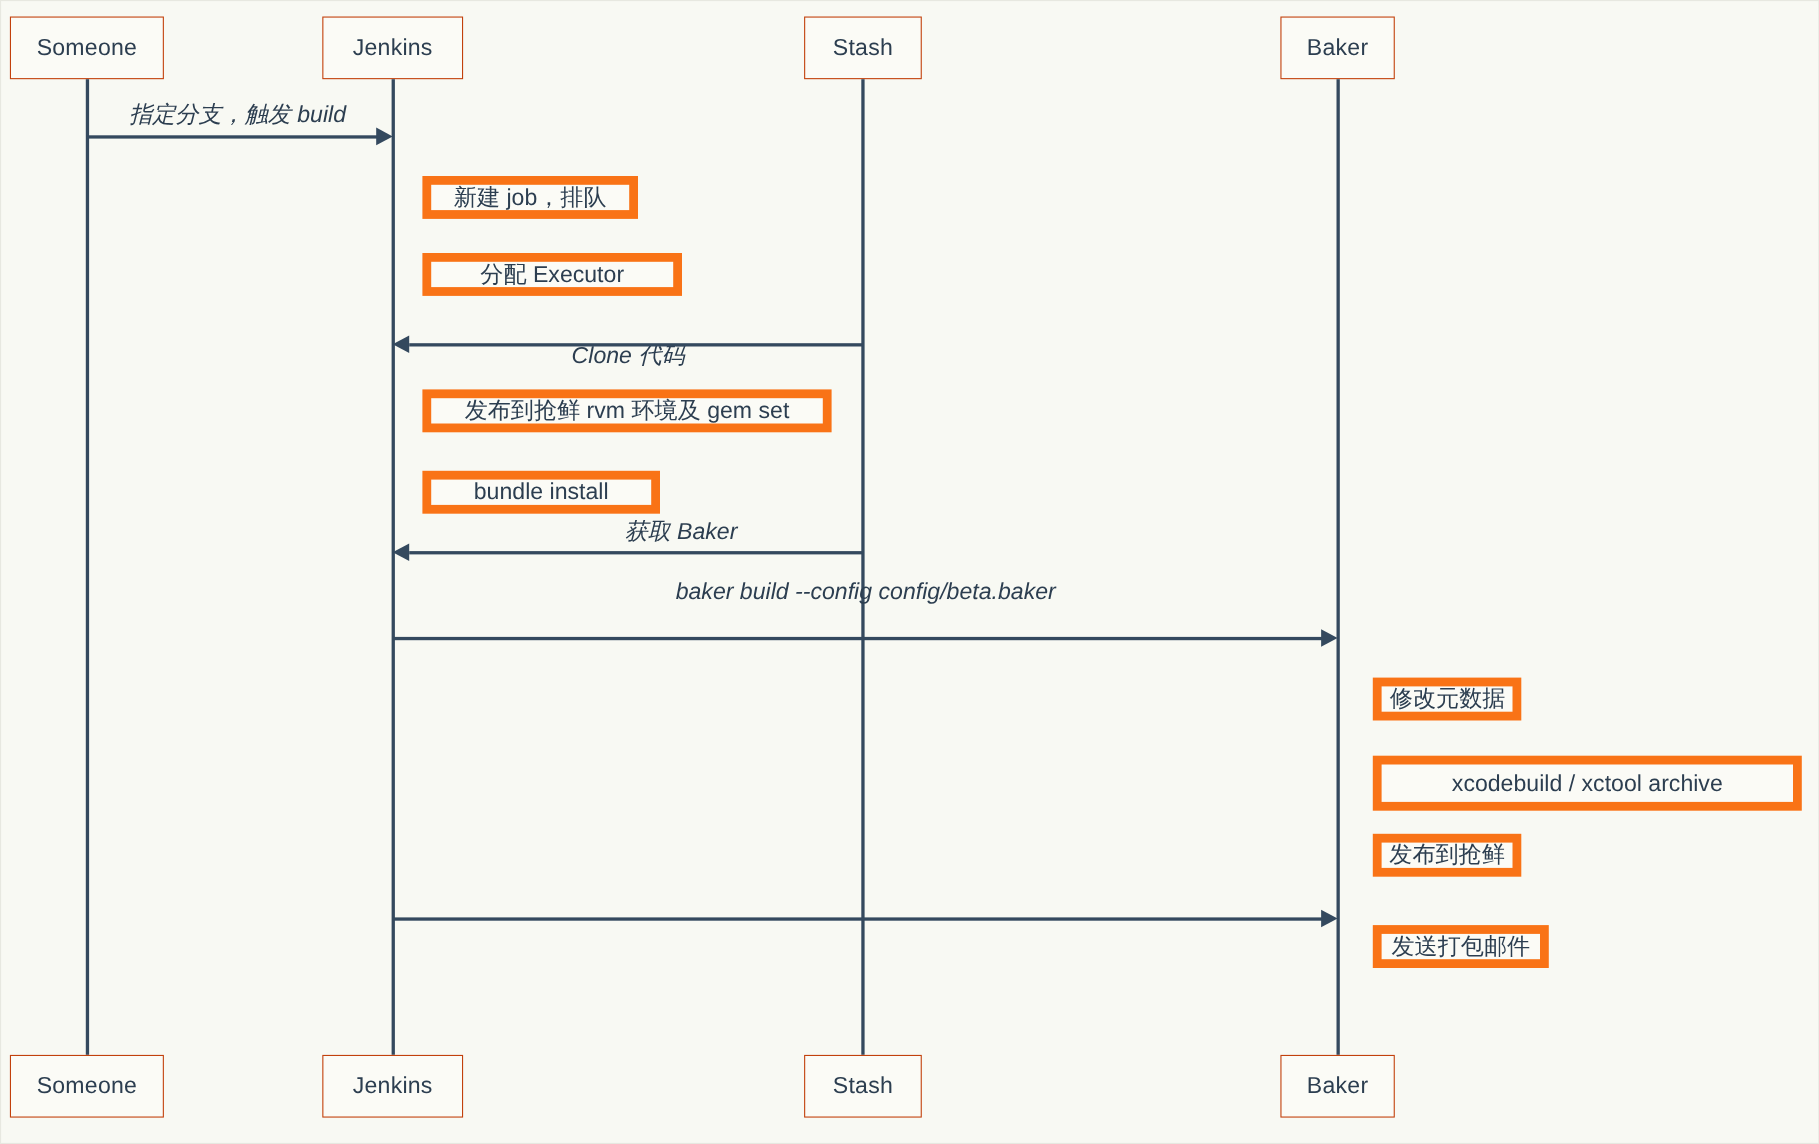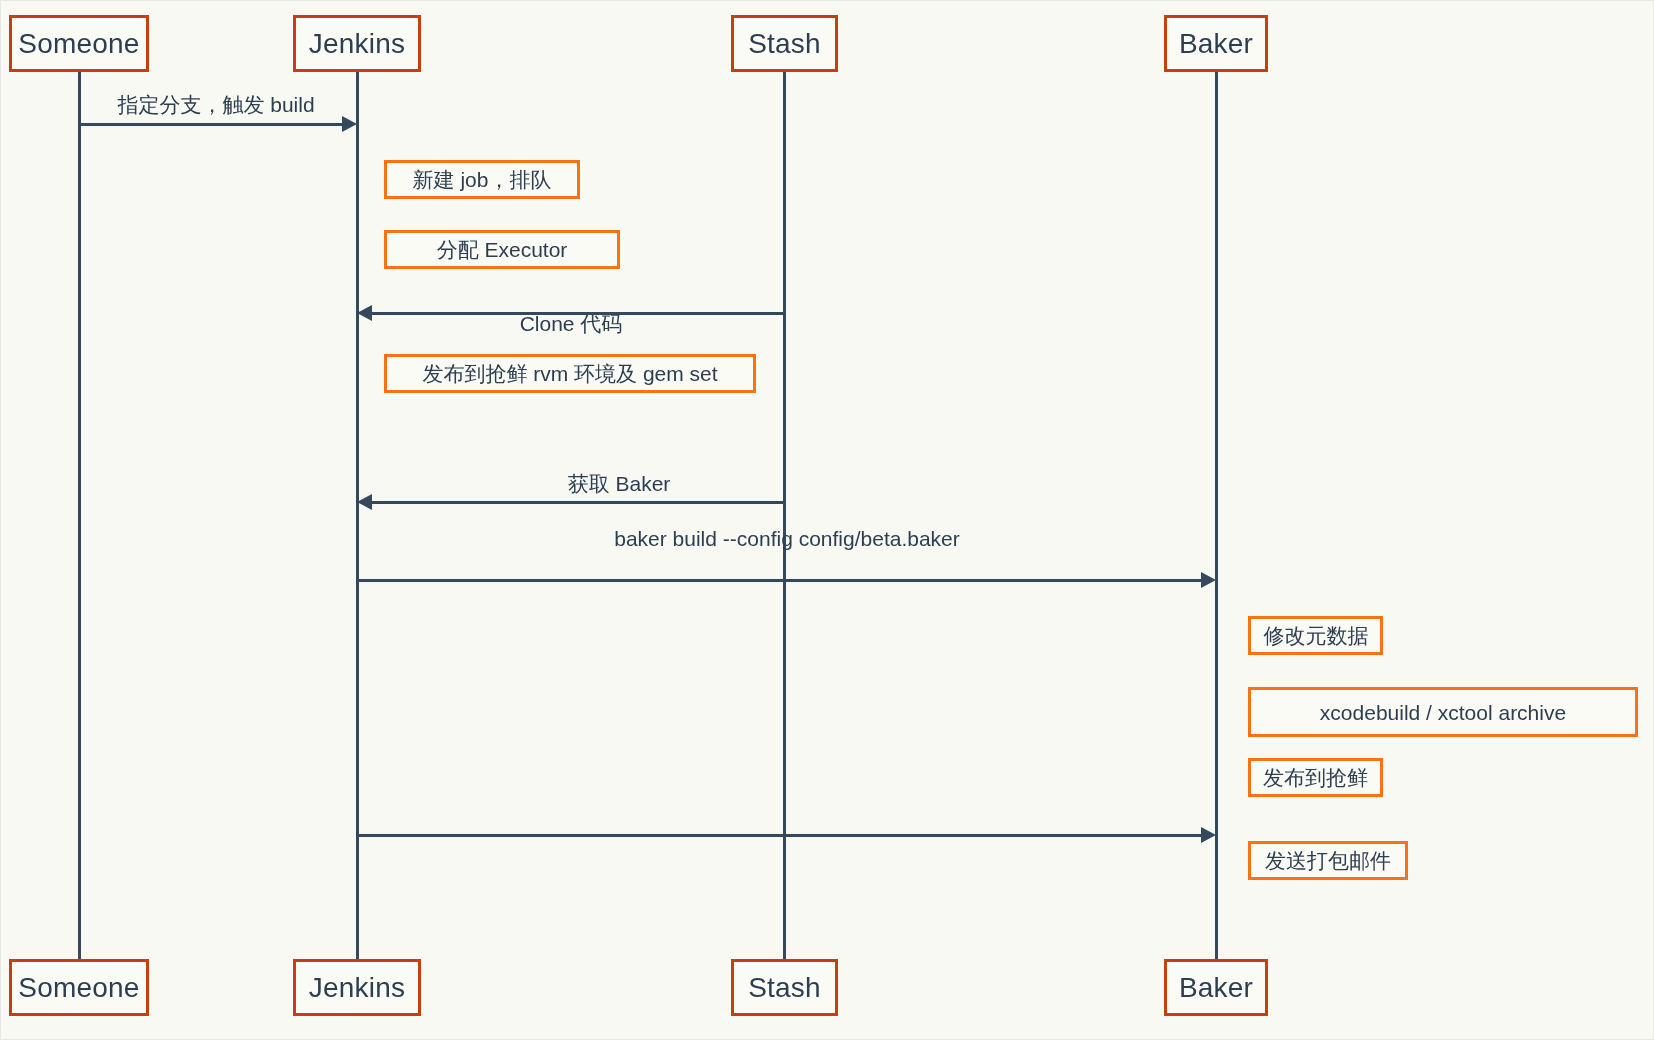--- a/index.html
+++ b/index.html
@@ -17,42 +17,42 @@
     height: 1040px;
     background: #f8f9f3;
     box-sizing: border-box;
     border: 1px solid #e7e8e0;
     overflow: hidden;
   }
   
   .actor-box {
     position: absolute;
     box-sizing: border-box;
-    border: 3px solid #c2410c;
+    border: 1px solid #c2410c;
     background: #fbfbf6;
     color: #2c3e50;
-    font-size: 28px;
+    font-size: 21px;
     line-height: 1;
     display: flex;
     align-items: center;
     justify-content: center;
     letter-spacing: 0.2px;
     white-space: nowrap;
   }
   
   .lifeline {
     position: absolute;
     width: 3px;
     background: #34495e;
   }
   
   .note-box {
     position: absolute;
     box-sizing: border-box;
-    border: 3px solid #f97316;
+    border: 8px solid #f97316;
     background: #fbfbf6;
     color: #2c3e50;
     font-size: 21px;
     line-height: 1;
     display: flex;
     align-items: center;
     justify-content: center;
     white-space: nowrap;
     padding: 0 14px;
   }
@@ -75,20 +75,21 @@
   .arrow-head.left {
     border-right: 15px solid #34495e;
   }
   .msg-label {
     position: absolute;
     color: #2c3e50;
     font-size: 21px;
     line-height: 1;
     white-space: nowrap;
     transform: translateX(-50%);
+    font-style: italic;
   }
 </style>
 </head>
 <body>
 
 <div id="canvas">
 
   <div class="actor-box" style="left:8px;top:14px;width:140px;height:57px;">
     <span>Someone</span>
   </div>
@@ -120,20 +121,23 @@
   </div>
 
   <div class="msg-label" style="left:570px;top:283px;margin-top:29px;">Clone 代码</div>
   <div class="msg-line" style="left:371px;top:311px;width:412px;"></div>
   <div class="arrow-head left" style="left:356px;top:304px;"></div>
 
   <div class="note-box" style="left:383px;top:353px;width:372px;height:39px;">
     <span>发布到抢鲜 rvm 环境及 gem set</span>
   </div>
 
+  <div class="note-box" style="left:383px;top:427px;width:216px;height:39px;">
+    <span>bundle install</span>
+  </div>
 
   <div class="msg-label" style="left:570px;top:472px;margin-left:48px;">获取 Baker</div>
   <div class="msg-line" style="left:371px;top:500px;width:412px;"></div>
   <div class="arrow-head left" style="left:356px;top:493px;"></div>
 
   <div class="msg-label" style="left:786px;top:527px;">baker build --config config/beta.baker</div>
   <div class="msg-line" style="left:356px;top:578px;width:846px;"></div>
   <div class="arrow-head right" style="left:1200px;top:571px;"></div>
 
   <div class="note-box" style="left:1247px;top:615px;width:135px;height:39px;padding-left:15px;">

